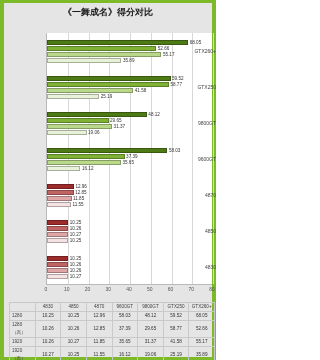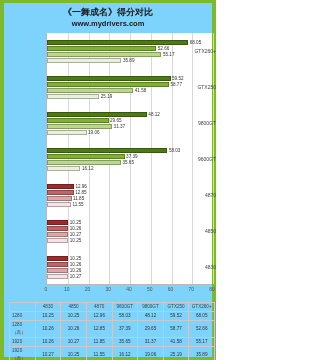--- a/index.html
+++ b/index.html
@@ -6,21 +6,21 @@
   body{
     width:216px;height:360px;overflow:hidden;
     background:#ffffff;
     font-family:"Liberation Sans","DejaVu Sans",sans-serif;
     -webkit-font-smoothing:none;
   }
   #frame{
     position:relative;width:216px;height:360px;box-sizing:border-box;
     border-left:4px solid #7dba2a;border-right:4px solid #7dba2a;
     border-top:3px solid #7dba2a;border-bottom:3px solid #7dba2a;
-    background:#7dd3fc;
+    background:#e5e5e5;
   }
   
   #header{position:absolute;left:0;top:0;width:208px;text-align:center;}
   #title{font-size:9px;font-weight:bold;color:#1a1a1a;margin-top:4px;letter-spacing:0px;line-height:11px;}
   #subtitle{font-size:7.5px;font-weight:bold;color:#1a1a1a;margin-top:1px;line-height:9px;}
 
   
   #chart{position:absolute;left:4px;top:30px;width:208px;height:265px;}
   #plot{
     position:absolute;left:38px;top:0;width:166px;height:252px;
@@ -41,21 +41,20 @@
   thead th{color:#444;}
   .rowhead{color:#444;}
 </style>
 </head>
 <body>
 
 <div id="frame">
 
   <div id="header">
     <div id="title">《一舞成名》得分对比</div>
-    <div id="subtitle">www.mydrivers.com</div>
   </div>
 
   <div id="chart">
     <div id="plot">
         <div class="vgrid" style="left: 20.75px;"></div>
         <div class="vgrid" style="left: 41.5px;"></div>
         <div class="vgrid" style="left: 62.25px;"></div>
         <div class="vgrid" style="left: 83px;"></div>
         <div class="vgrid" style="left: 103.75px;"></div>
         <div class="vgrid" style="left: 124.5px;"></div>

